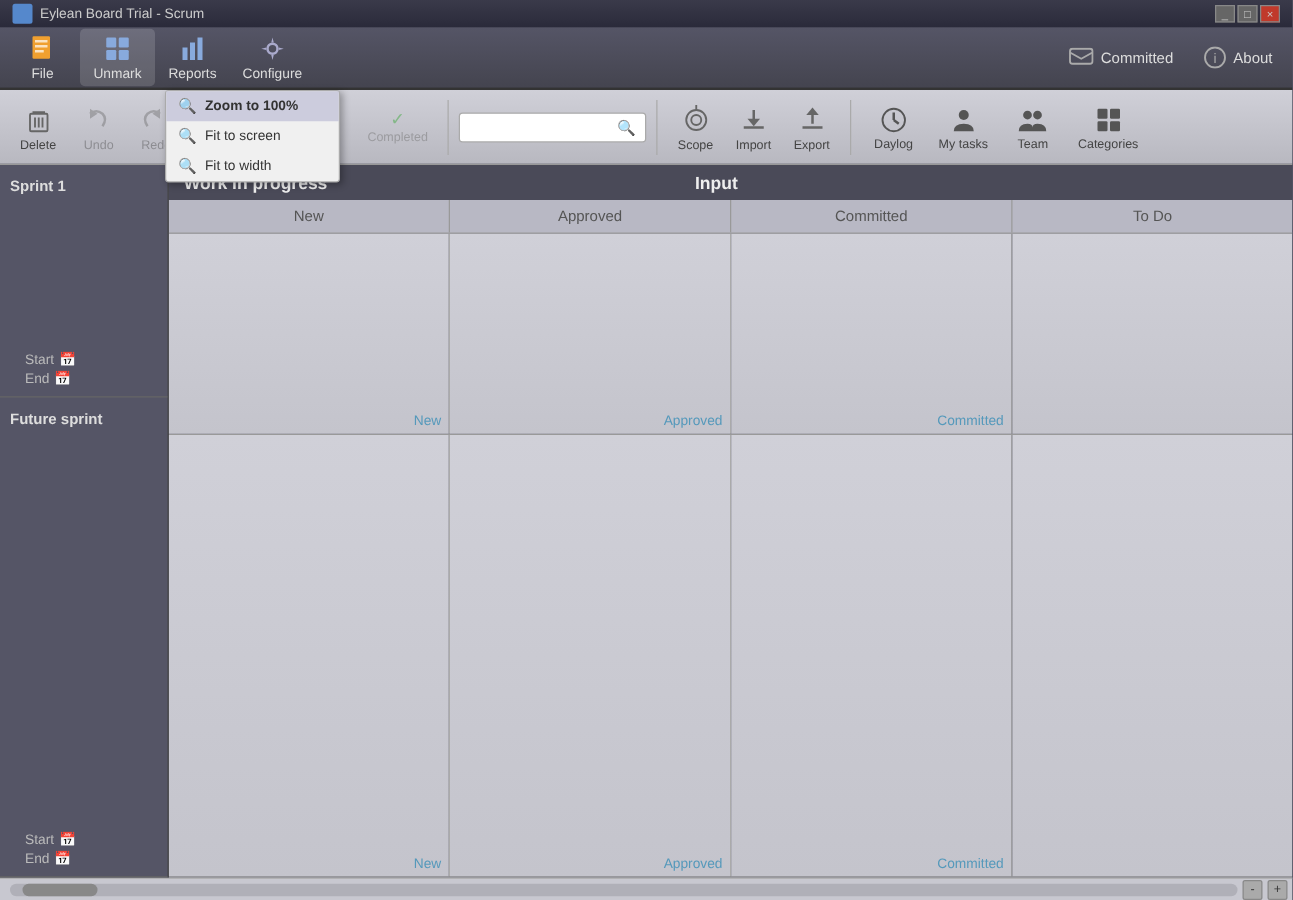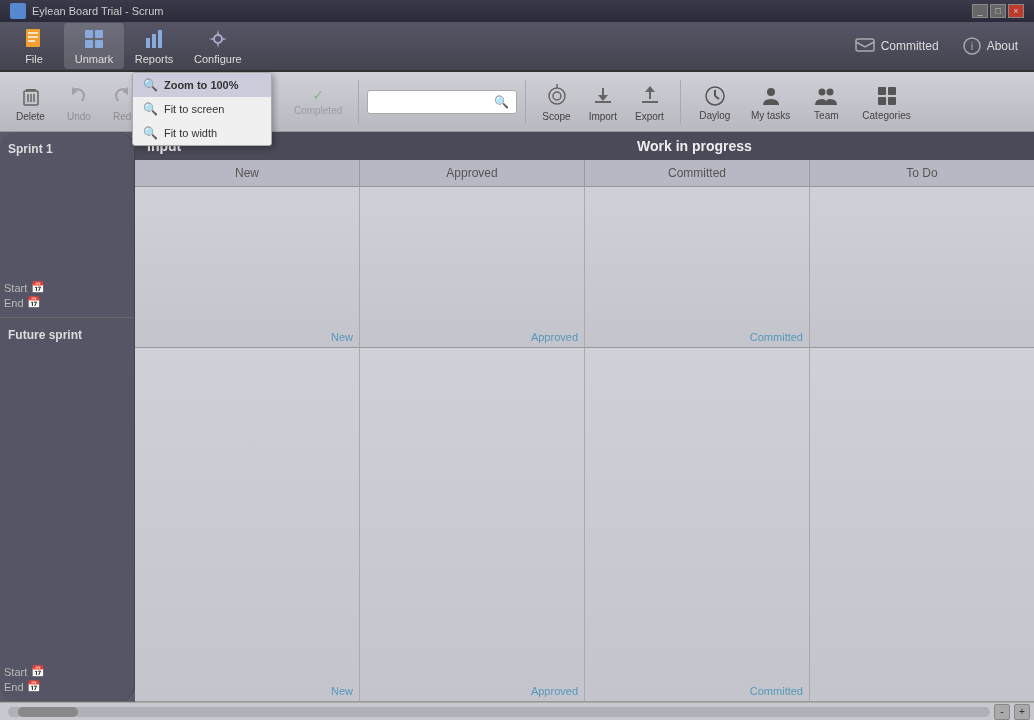--- a/index.html
+++ b/index.html
@@ -152,32 +152,31 @@
       background: #5a5a6a;
     }
 
     
     .sprint-panel {
       width: 135px;
       background: #555566;
       border-right: 1px solid #444;
       display: flex;
       flex-direction: column;
-      border-radius: 17px;
     }
     .sprint-item {
       flex: 1;
       padding: 10px 8px;
       color: #ddd;
       font-size: 12px;
       border-bottom: 1px solid #666;
       position: relative;
     }
     .sprint-name { font-weight: bold; margin-bottom: 4px; }
-    .sprint-dates { position: absolute; bottom: 8px; left: 4px; right: 8px; }
+    .sprint-dates { position: absolute; bottom: 8px; left: 20px; right: 8px; }
     .sprint-date-row { display: flex; align-items: center; gap: 4px; margin-top: 2px; color: #bbb; font-size: 11px; }
     .date-icon { font-size: 11px; }
 
     
     .board-area {
       flex: 1;
       display: flex;
       flex-direction: column;
       overflow: hidden;
     }
@@ -518,25 +517,25 @@
           <span>End</span>
           <span class="date-icon">📅</span>
         </div>
       </div>
     </div>
   </div>
 
   <div class="board-area">
 
     <div class="board-header">
+      <div class="section-header wip-section">
+        <span>Work in progress</span>
+      </div>
       <div class="section-header input-section">
         <span>Input</span>
-      </div>
-      <div class="section-header wip-section">
-        <span>Work in progress</span>
       </div>
     </div>
 
     <div class="columns-header">
       <div class="col-header">
         <span>New</span>
       </div>
       <div class="col-header">
         <span>Approved</span>
       </div>

